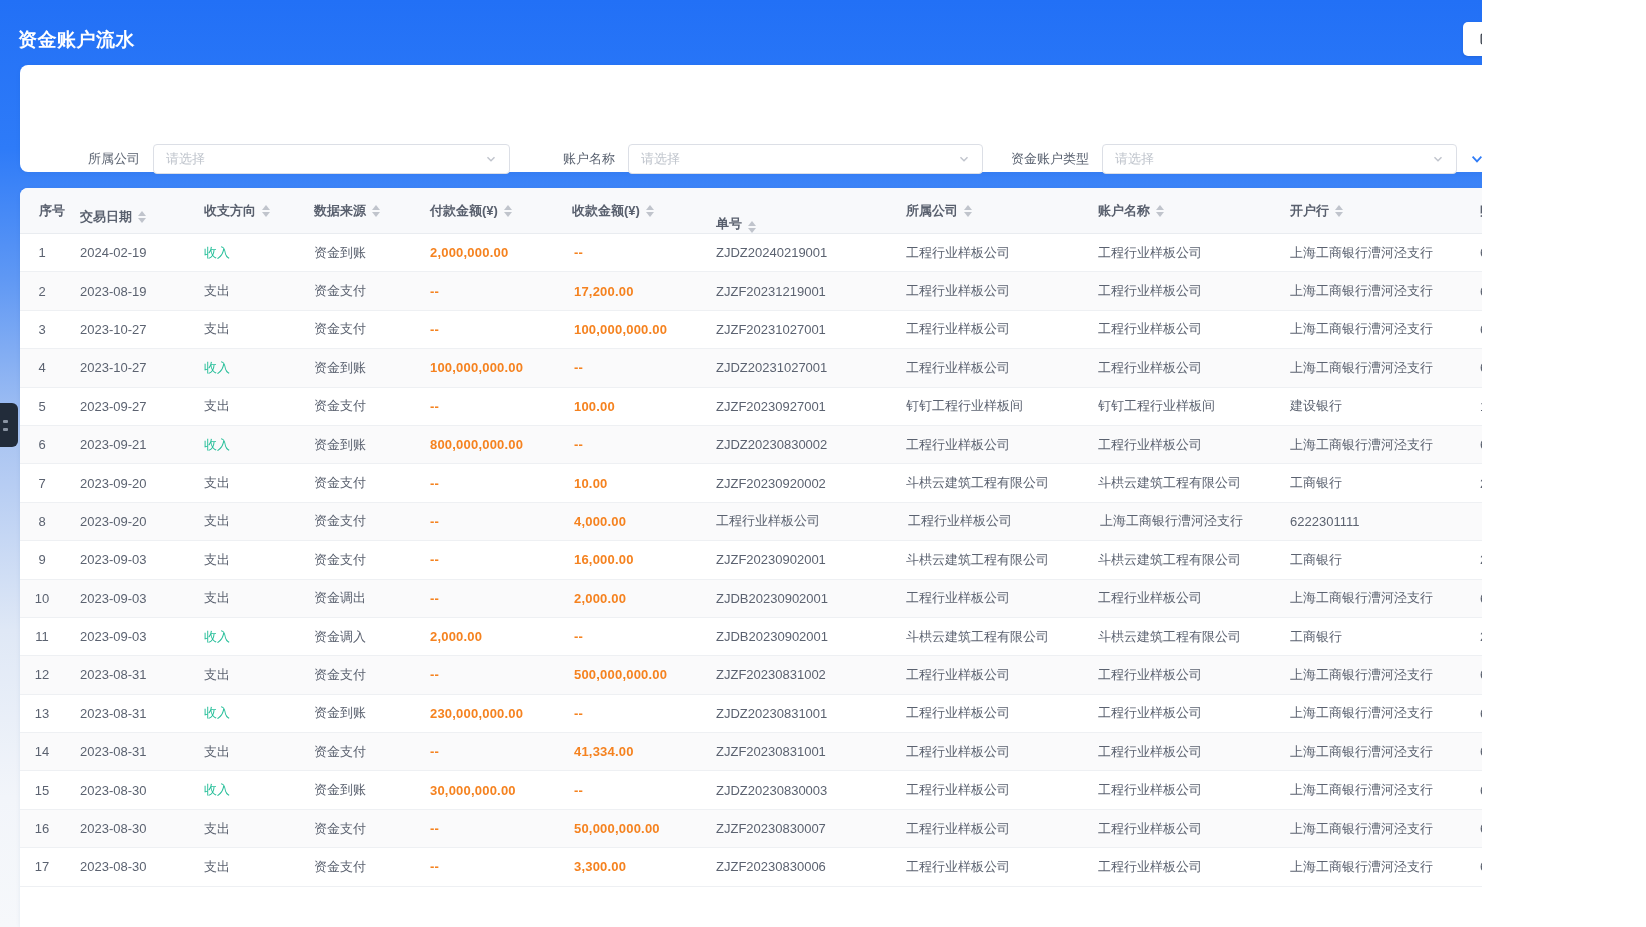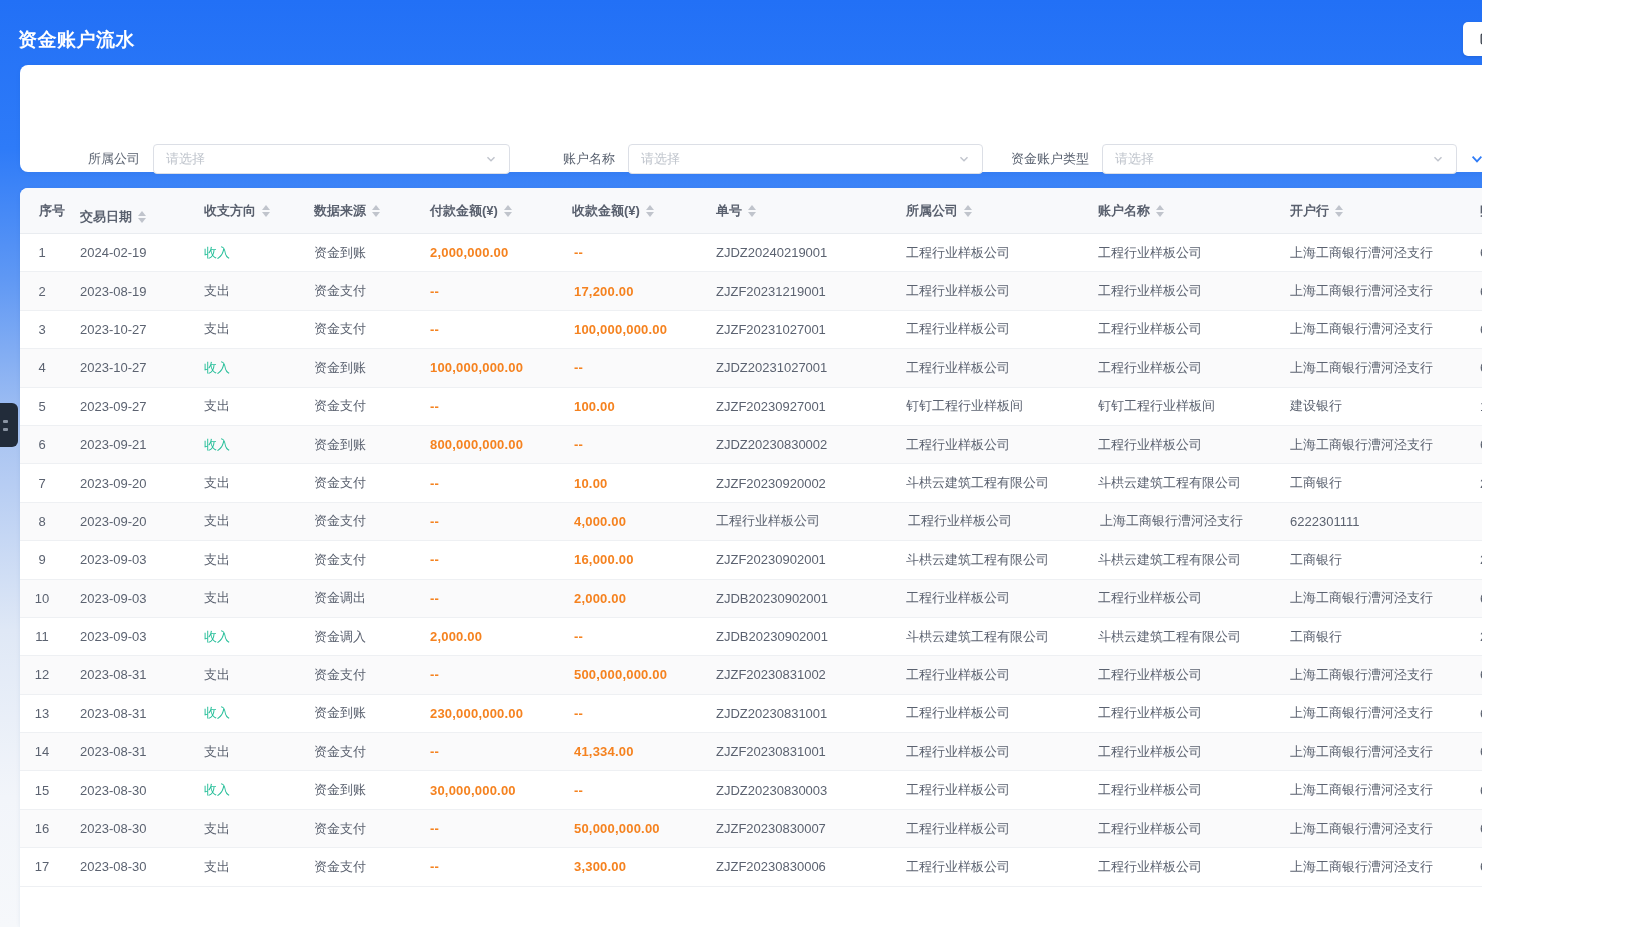--- a/index.html
+++ b/index.html
@@ -175,21 +175,21 @@
               <i class="down"></i>
             </span>
           </div>
           <div class="th" style="width: 144px;">
             <span>收款金额(¥)</span>
             <span class="sort">
               <i class="up"></i>
               <i class="down"></i>
             </span>
           </div>
-          <div class="th" style="width: 190px;">
+          <div class="th" style="width: 190px; align-items: flex-end;">
             <span>单号</span>
             <span class="sort">
               <i class="up"></i>
               <i class="down"></i>
             </span>
           </div>
           <div class="th" style="width: 192px;">
             <span>所属公司</span>
             <span class="sort">
               <i class="up"></i>

